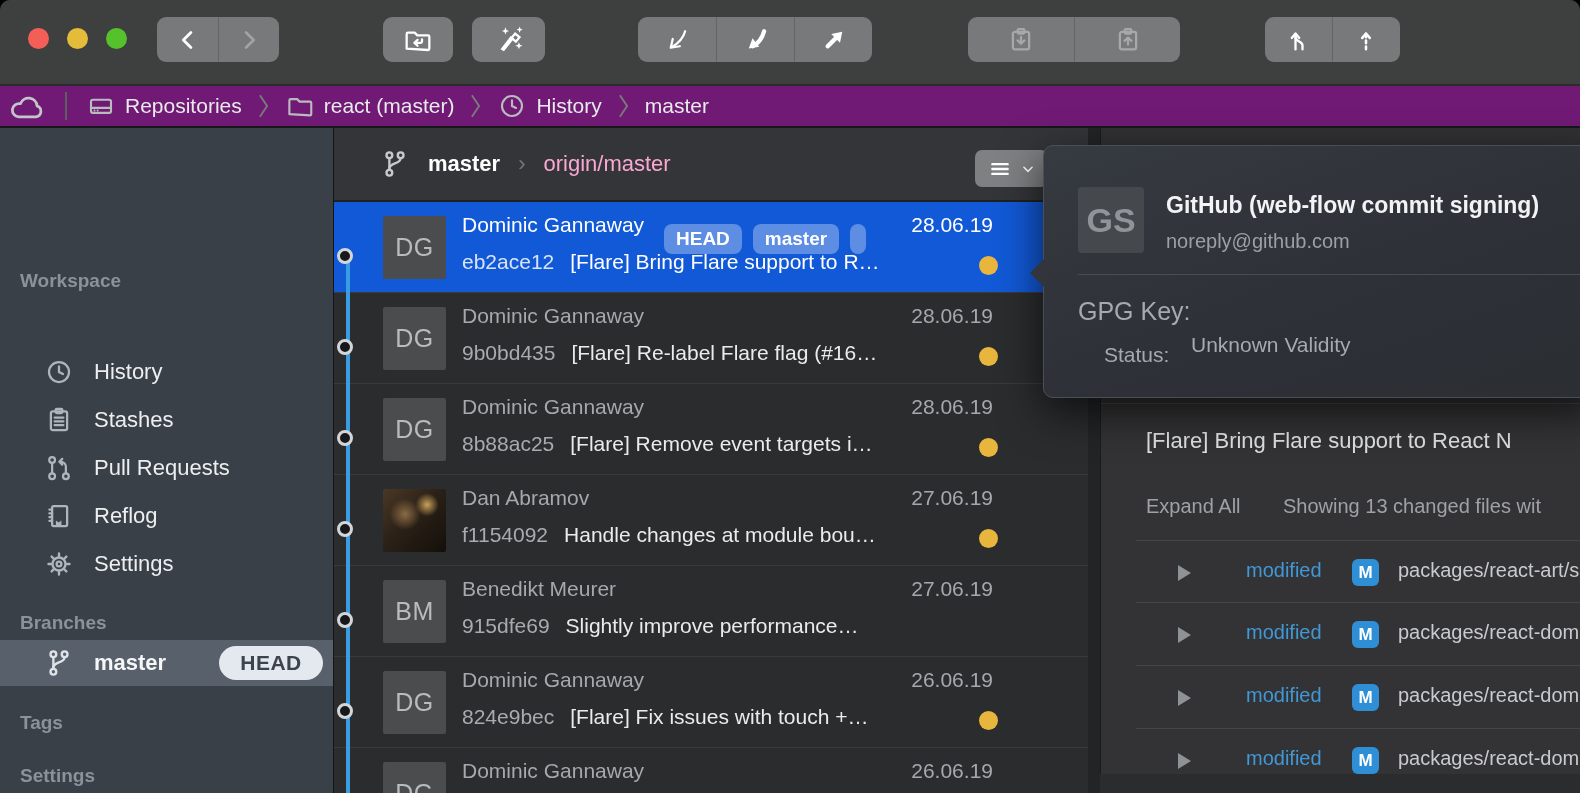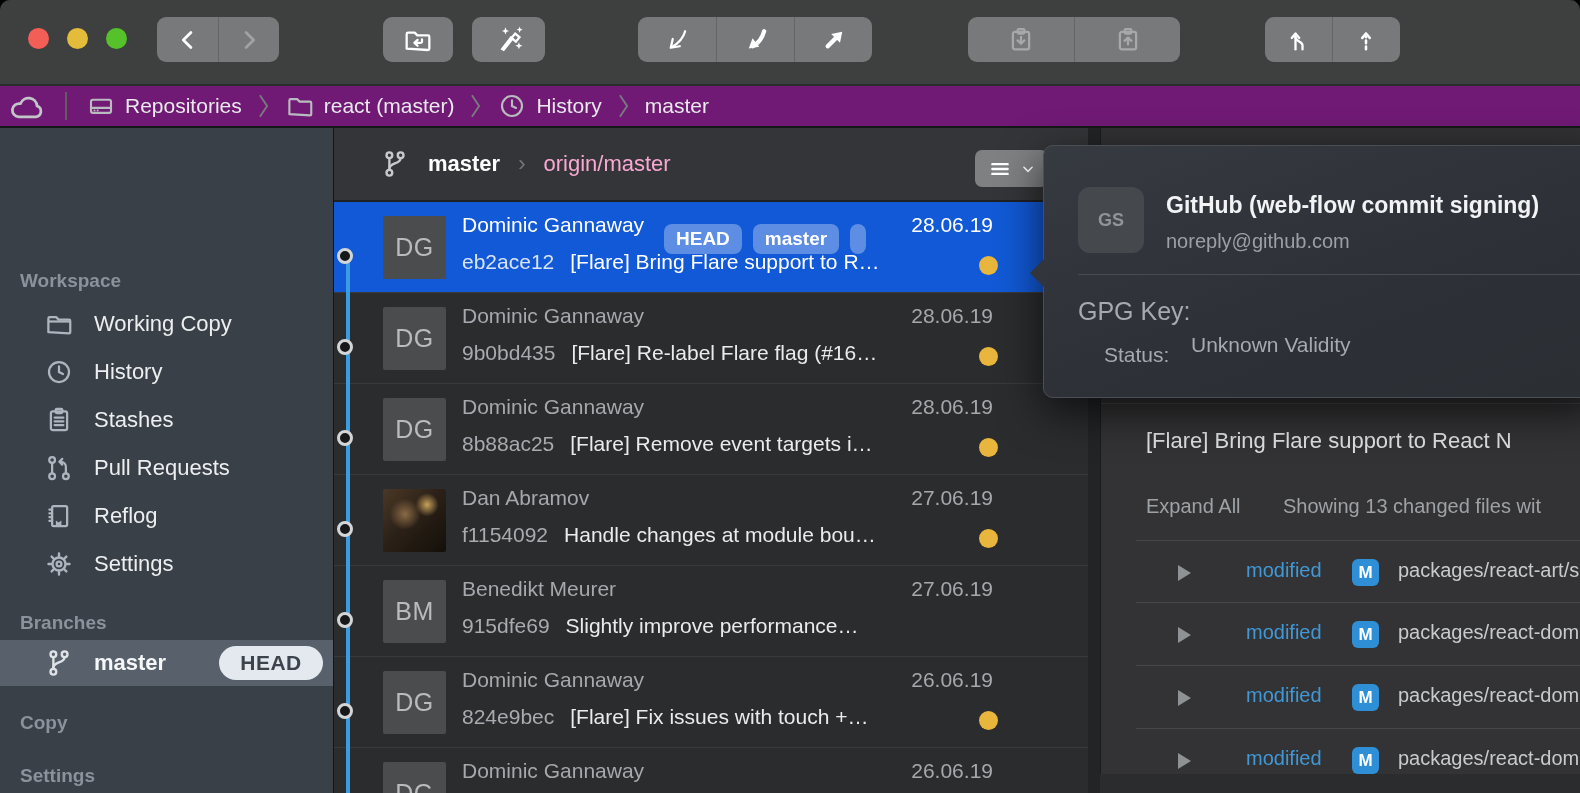--- a/index.html
+++ b/index.html
@@ -82,21 +82,21 @@
   .file-row{position:relative;width:100%;height:63px;border-bottom:1px solid #464548;}
   .file-row:first-child{border-top:1px solid #464548;}
   .ftri{position:absolute;left:42px;top:24px;width:0;height:0;border-top:8px solid transparent;border-bottom:8px solid transparent;border-left:13px solid #8f9295;}
   .fstatus{position:absolute;left:110px;top:18px;font-size:20px;color:#4099d6;}
   .fbadge{position:absolute;left:216px;top:18px;width:27px;height:27px;border-radius:6px;background:#2e8fd6;color:#fff;font-size:17px;font-weight:700;display:flex;align-items:center;justify-content:center;}
   .fpath{position:absolute;left:262px;top:18px;right:0;font-size:20px;color:#c8cbce;white-space:nowrap;overflow:hidden;}
 
   
   .popup{position:absolute;left:1043px;top:145px;width:557px;height:253px;background:linear-gradient(160deg,#363a41 0%,#2d3036 60%,#2b2e33 100%);border:1px solid #4a4e55;border-radius:10px;box-shadow:0 14px 44px rgba(0,0,0,.65);z-index:50;}
   .ptail{position:absolute;left:-14px;top:112px;width:0;height:0;border-top:15px solid transparent;border-bottom:15px solid transparent;border-right:15px solid #32353b;}
-  .pavatar{position:absolute;left:34px;top:41px;width:66px;height:66px;background:#45494e;border-radius:12px;color:#8f949a;font-size:18px;font-weight:600;display:flex;align-items:center;justify-content:center;}
+  .pavatar{position:absolute;left:34px;top:41px;width:66px;height:66px;background:#45494e;border-radius:4px;color:#8f949a;font-size:34px;font-weight:600;display:flex;align-items:center;justify-content:center;}
   .ptitle{position:absolute;left:122px;top:46px;font-size:23px;font-weight:600;color:#f1f3f5;white-space:nowrap;}
   .pemail{position:absolute;left:122px;top:84px;font-size:20px;color:#9aa0a6;white-space:nowrap;}
   .pdiv{position:absolute;left:34px;right:0;top:128px;height:1px;background:#494d53;}
   .pgpg{position:absolute;left:34px;top:151px;font-size:25px;color:#a6aab0;}
   .pstatus-l{position:absolute;left:60px;top:187px;font-size:21px;color:#a6aab0;margin-top:10px;}
   .pstatus-v{position:absolute;left:147px;top:187px;font-size:21px;color:#a6aab0;white-space:nowrap;}
 </style>
 </head>
 <body>
 
@@ -265,29 +265,20 @@
         </svg>
     </span>
     <span class="crumb">
       <span>master</span>
     </span>
   </div>
 
   <div class="sidebar">
     <div class="sb-h" style="top:142px;">Workspace</div>
 
-    <div class="sb-item" style="top:172px;">
-      <span class="sicon">
-        <svg width="32" height="32" viewBox="0 0 24 24" fill="none" stroke="#adb5be" stroke-width="1.8" stroke-linejoin="round">
-            <path d="M3.5 18.5 v-11 a1 1 0 0 1 1 -1 h5.2 l2 2 h8.3 a1 1 0 0 1 1 1 v9 a1 1 0 0 1 -1 1 z"></path>
-            <path d="M3.5 10 h17.5"></path>
-          </svg>
-      </span>
-      <span class="slabel">Working Copy</span>
-    </div>
     <div class="sb-item" style="top:220px;">
       <span class="sicon">
         <svg width="32" height="32" viewBox="0 0 24 24" fill="none" stroke="#adb5be" stroke-width="1.8" stroke-linecap="round">
             <circle cx="12" cy="12" r="8"></circle>
             <path d="M12 7.5 V12 l3.2 1.6"></path>
           </svg>
       </span>
       <span class="slabel">History</span>
     </div>
     <div class="sb-item" style="top:268px;">
@@ -342,21 +333,21 @@
             <circle cx="16.5" cy="5" r="2.3"></circle>
             <circle cx="7.5" cy="19" r="2.3"></circle>
           <path d="M7.5 7.3 V16.7"></path>
           <path d="M16.5 7.3 c0 4.8 -9 3.6 -9 8.2"></path>
         </svg>
       </span>
       <span class="slabel">master</span>
       <span class="head-pill">HEAD</span>
     </div>
 
-    <div class="sb-h" style="top:584px;">Copy</div>
+    <div class="sb-h" style="top:584px;">Tags</div>
     <div class="sb-h" style="top:637px;">Settings</div>
 
   </div>
 
   <div class="commitlist">
     <div class="clheader">
       <span class="icon">
         <svg width="30" height="30" viewBox="0 0 24 24" fill="none" stroke="#c7cacc" stroke-width="1.9" stroke-linecap="round">
           <circle cx="7.5" cy="5" r="2.3"></circle>
             <circle cx="16.5" cy="5" r="2.3"></circle>

